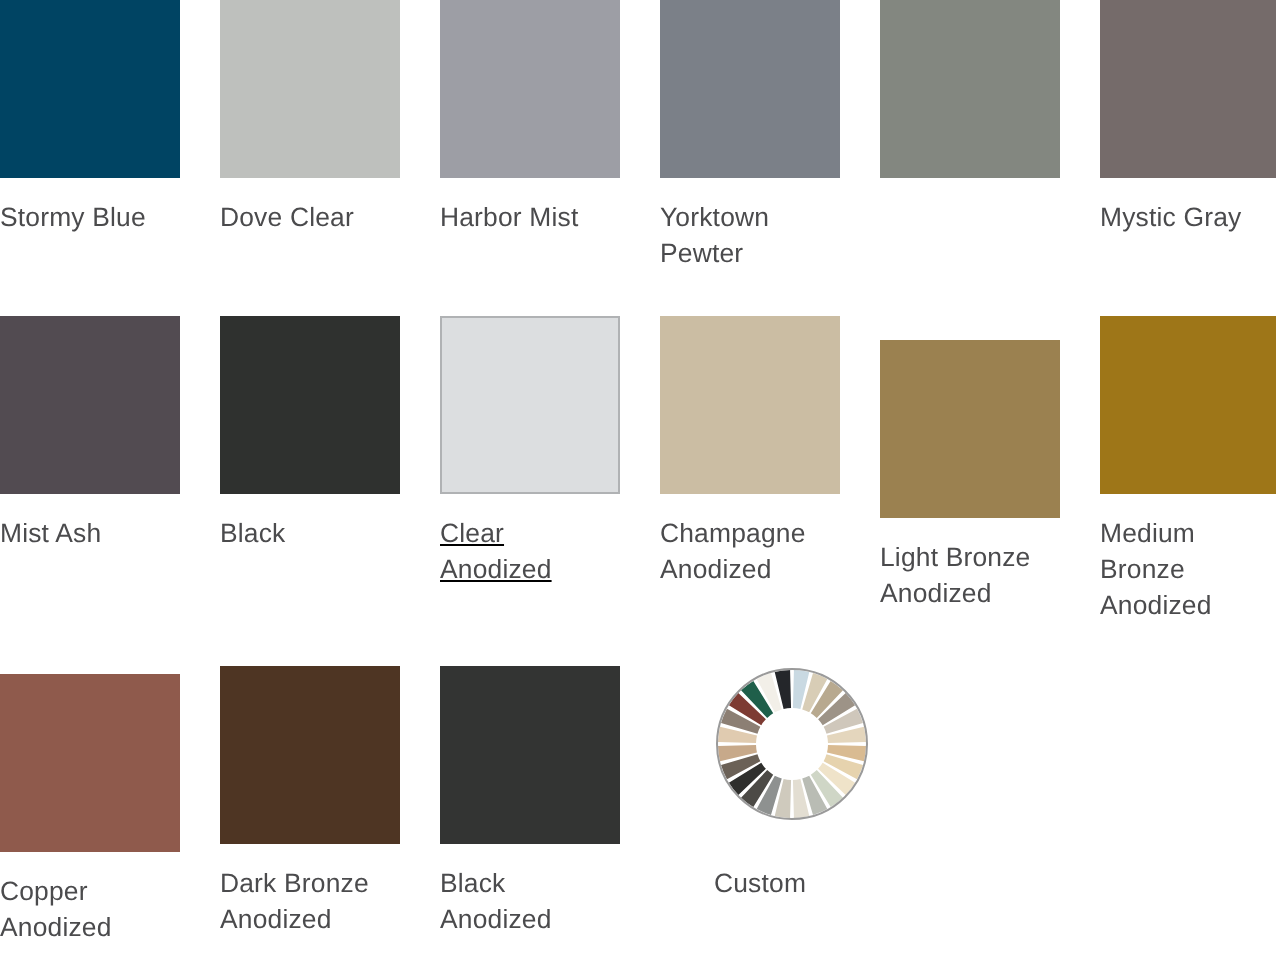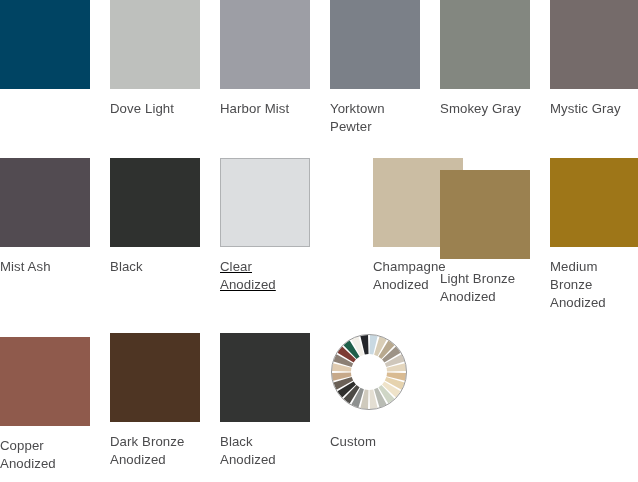--- a/index.html
+++ b/index.html
@@ -37,75 +37,76 @@
     font-size: 13.2px;
     line-height: 18px;
     color: #4b4b4d;
     font-family: "Liberation Sans", sans-serif;
     letter-spacing: 0.1px;
     white-space: pre-line;
   }
   
   .wheel-cell {
     position: absolute;
+    margin-left: 27px;
   }
   .wheel-wrap {
     position: relative;
     width: 90px;
     height: 89px;
     display: flex;
     align-items: flex-start;
     justify-content: flex-start;
   }
   .color-wheel {
     display: block;
   }
 </style>
 </head>
 <body>
 
 <div class="palette-grid">
     <div class="swatch-cell" style="left: 0px; top: 0px;">
       <div class="swatch-chip" style="background: rgb(0, 68, 99);"></div>
+      <div class="swatch-label">Stormy Blue</div>
     </div>
     <div class="swatch-cell" style="left: 110px; top: 0px;">
       <div class="swatch-chip" style="background: rgb(190, 192, 189);"></div>
-      <div class="swatch-label">Dove Light</div>
+      <div class="swatch-label">Dove Clear</div>
     </div>
     <div class="swatch-cell" style="left: 220px; top: 0px;">
       <div class="swatch-chip" style="background: rgb(157, 158, 165);"></div>
       <div class="swatch-label">Harbor Mist</div>
     </div>
     <div class="swatch-cell" style="left: 330px; top: 0px;">
       <div class="swatch-chip" style="background: rgb(123, 128, 136);"></div>
       <div class="swatch-label">Yorktown
 Pewter</div>
     </div>
     <div class="swatch-cell" style="left: 440px; top: 0px;">
       <div class="swatch-chip" style="background: rgb(131, 135, 128);"></div>
-      <div class="swatch-label">Smokey Gray</div>
     </div>
     <div class="swatch-cell" style="left: 550px; top: 0px;">
       <div class="swatch-chip" style="background: rgb(117, 107, 106);"></div>
       <div class="swatch-label">Mystic Gray</div>
     </div>
     <div class="swatch-cell" style="left: 0px; top: 158px;">
       <div class="swatch-chip" style="background: rgb(82, 75, 81);"></div>
       <div class="swatch-label">Mist Ash</div>
     </div>
     <div class="swatch-cell" style="left: 110px; top: 158px;">
       <div class="swatch-chip" style="background: rgb(47, 49, 47);"></div>
       <div class="swatch-label">Black</div>
     </div>
     <div class="swatch-cell" style="left: 220px; top: 158px; text-decoration: underline;">
       <div class="swatch-chip bordered" style="background: rgb(220, 222, 224);"></div>
       <div class="swatch-label">Clear
 Anodized</div>
     </div>
-    <div class="swatch-cell" style="left: 330px; top: 158px; margin-left: 43px;">
+    <div class="swatch-cell" style="left: 330px; top: 158px;">
       <div class="swatch-chip" style="background: rgb(203, 189, 163);"></div>
       <div class="swatch-label">Champagne
 Anodized</div>
     </div>
     <div class="swatch-cell" style="left: 440px; top: 158px; margin-top: 12px;">
       <div class="swatch-chip" style="background: rgb(155, 129, 80);"></div>
       <div class="swatch-label">Light Bronze
 Anodized</div>
     </div>
     <div class="swatch-cell" style="left: 550px; top: 158px;">

